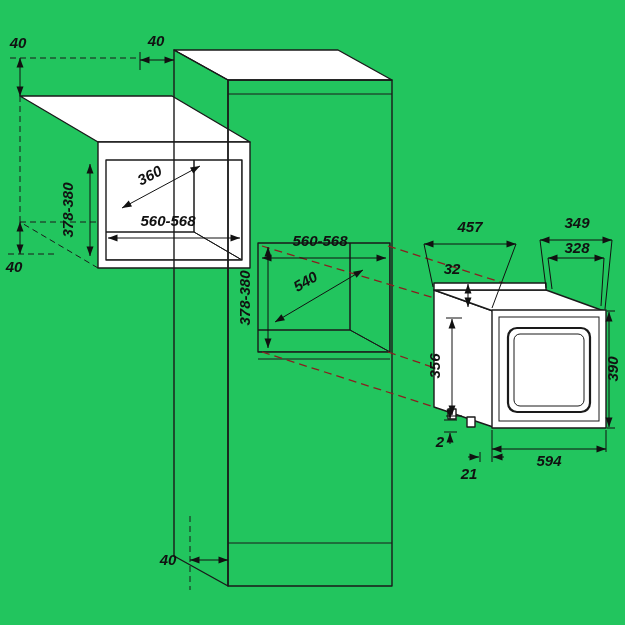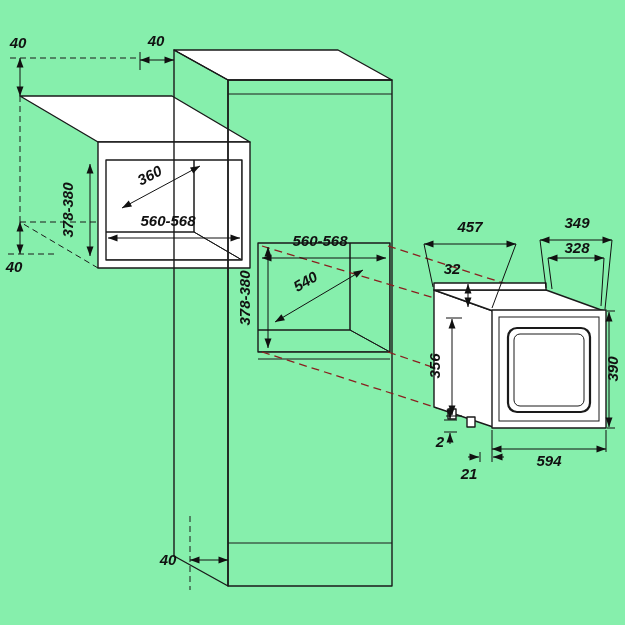--- a/index.html
+++ b/index.html
@@ -1,16 +1,16 @@
 <!DOCTYPE html>
 <html><head>
 <meta charset="utf-8">
 <style>
   html,body{margin:0;padding:0;background:#ffffff;}
-  .stage{width:625px;height:625px;background:#86efac;position:relative;overflow:hidden;}
+  .stage{width:625px;height:625px;background:#22c55e;position:relative;overflow:hidden;}
   svg{display:block;}
   .face{fill:#ffffff;stroke:#1a1a1a;stroke-width:1.4;stroke-linejoin:round;}
   .obj{fill:none;stroke:#1a1a1a;stroke-width:1.4;stroke-linejoin:round;}
   .thin{fill:none;stroke:#1a1a1a;stroke-width:1;}
   .hid{fill:none;stroke:#1a1a1a;stroke-width:1;stroke-dasharray:6 4;}
   .dim{fill:none;stroke:#111111;stroke-width:1;}
   .proj{fill:none;stroke-width:1.3;stroke-dasharray:8 5;}
   .intedge{fill:none;stroke:#1a1a1a;stroke-width:1;}
   text.lbl{font-family:"Liberation Sans",sans-serif;font-weight:bold;font-style:italic;
            font-size:15px;fill:#111111;text-anchor:middle;}

